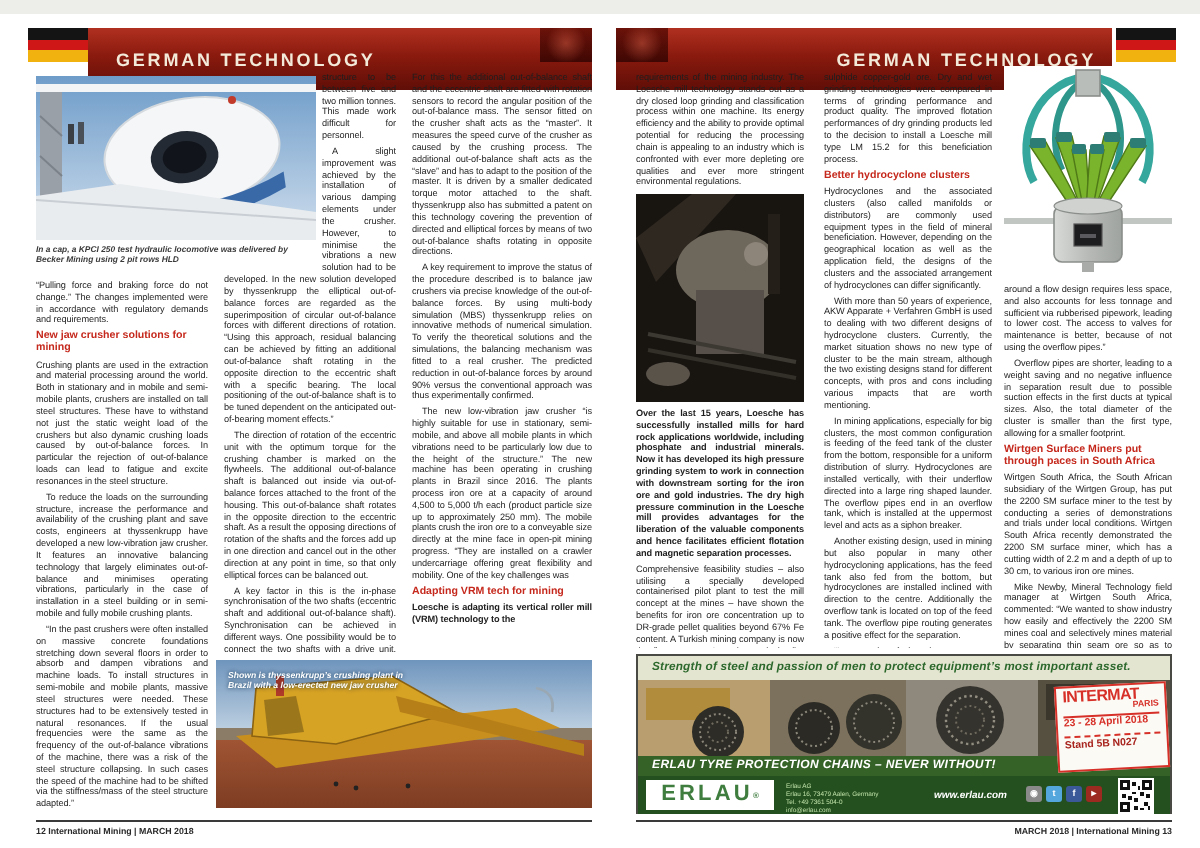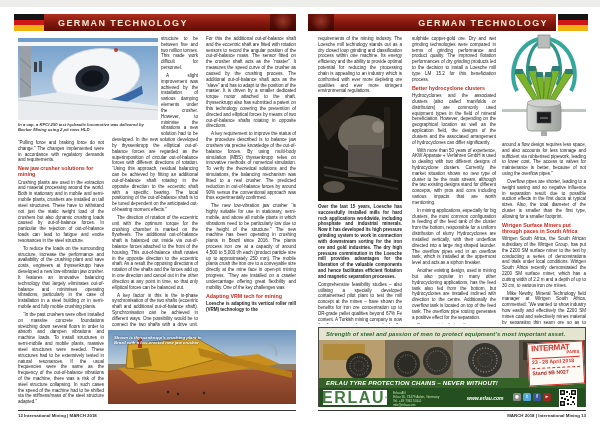--- a/index.html
+++ b/index.html
@@ -1,21 +1,21 @@
 <!DOCTYPE html>
 <html style="--banner-red-top: #b03020; --banner-red-mid: #8a1a0e; --banner-red-dark: #5f0e07; --flag-black: #141414; --flag-red: #cf1717; --flag-gold: #f1b10e; --heading-red: #c5281c; --text-dark: #1e1e1e; --ad-green-text: #2c682c; --ad-green-strip: #356327; --ad-green-dark: #24501f; --ad-green-logo: #3f7d3f; --intermat-red: #d63028;"><head>
 <meta charset="utf-8">
 <style>
   html,body{margin:0;padding:0;background:#fff;}
   #canvas{position:relative;width:600px;height:424px;background:#fff;overflow:hidden;
           font-family:"Liberation Sans",sans-serif;}
   .topstrip{position:absolute;left:0;top:0;width:600px;height:7px;background:#ededea;}
 
   
-  .banner{position:absolute;top:14px;height:17px;
+  .banner{position:absolute;top:14px;height:31px;
           background:linear-gradient(180deg,var(--banner-red-top,#b03020) 0%,var(--banner-red-mid,#8a1a0e) 45%,var(--banner-red-dark,#5f0e07) 100%);
           display:flex;align-items:center;color:#f3ead9;font-weight:bold;
           font-size:9px;letter-spacing:1.4px;}
   .banner .emblem{position:absolute;top:0;width:26px;height:17px;
           background:radial-gradient(circle at 50% 45%, rgba(255,120,90,.38), rgba(70,8,3,.05) 62%),
                      linear-gradient(180deg,#6d130a,#3f0703);}
   .flag{position:absolute;top:14px;width:30px;height:17px;display:grid;grid-template-rows:1fr 1fr 1fr;}
   .flag .s1{background:var(--flag-black,#141414);} .flag .s2{background:var(--flag-red,#cf1717);} .flag .s3{background:var(--flag-gold,#f1b10e);}
 
   
@@ -45,21 +45,21 @@
   .ad-headline{position:absolute;left:0;top:0;width:100%;height:12px;background:#e3e5d0;
       color:var(--ad-green-text,#2c682c);font-size:5.9px;font-weight:bold;font-style:italic;
       display:flex;align-items:center;padding-left:7px;box-sizing:border-box;letter-spacing:.1px;}
   .ad-photos{position:absolute;left:0;top:12px;width:100%;height:38px;}
   .ad-strip{position:absolute;left:0;top:50px;width:100%;height:10px;background:var(--ad-green-strip,#356327);
       color:#fff;font-size:6px;font-weight:bold;font-style:italic;display:flex;align-items:center;
       padding-left:7px;box-sizing:border-box;letter-spacing:.2px;}
   .ad-bottom{position:absolute;left:0;top:60px;width:100%;height:19px;background:var(--ad-green-dark,#24501f);}
   .erlau-box{position:absolute;left:4px;top:2px;width:64px;height:15px;background:#fff;
       display:flex;align-items:center;justify-content:center;}
-  .erlau-word{color:var(--ad-green-logo,#3f7d3f);font-weight:bold;font-size:16px;letter-spacing:1.6px;line-height:1;}
+  .erlau-word{color:var(--ad-green-logo,#3f7d3f);font-weight:bold;font-size:11px;letter-spacing:1.6px;line-height:1;}
   .erlau-reg{font-size:4px;vertical-align:top;letter-spacing:0;}
   .ad-address{position:absolute;left:74px;top:3px;color:#bfe0a8;font-size:3.2px;line-height:1.25;}
   .ad-web{position:absolute;left:148px;top:7px;color:#fff;font-size:5px;font-weight:bold;font-style:italic;}
   .socials{position:absolute;left:194px;top:5px;display:flex;gap:2px;}
   .soc{width:8px;height:8px;border-radius:1.5px;color:#fff;font-size:4.5px;font-weight:bold;
        display:flex;align-items:center;justify-content:center;line-height:1;}
   .soc-ig{background:#8a8a8a;} .soc-tw{background:#53a7dd;} .soc-fb{background:#3b5998;} .soc-yt{background:#9c2a20;}
   .qr{position:absolute;left:240px;top:1px;width:17px;height:17px;background:#fff;padding:.5px;}
   .stamp{position:absolute;left:209px;top:14px;width:56px;height:43px;background:#fbfaf5;
        border:1.6px solid var(--intermat-red,#d63028);transform:rotate(-3deg);box-sizing:border-box;

